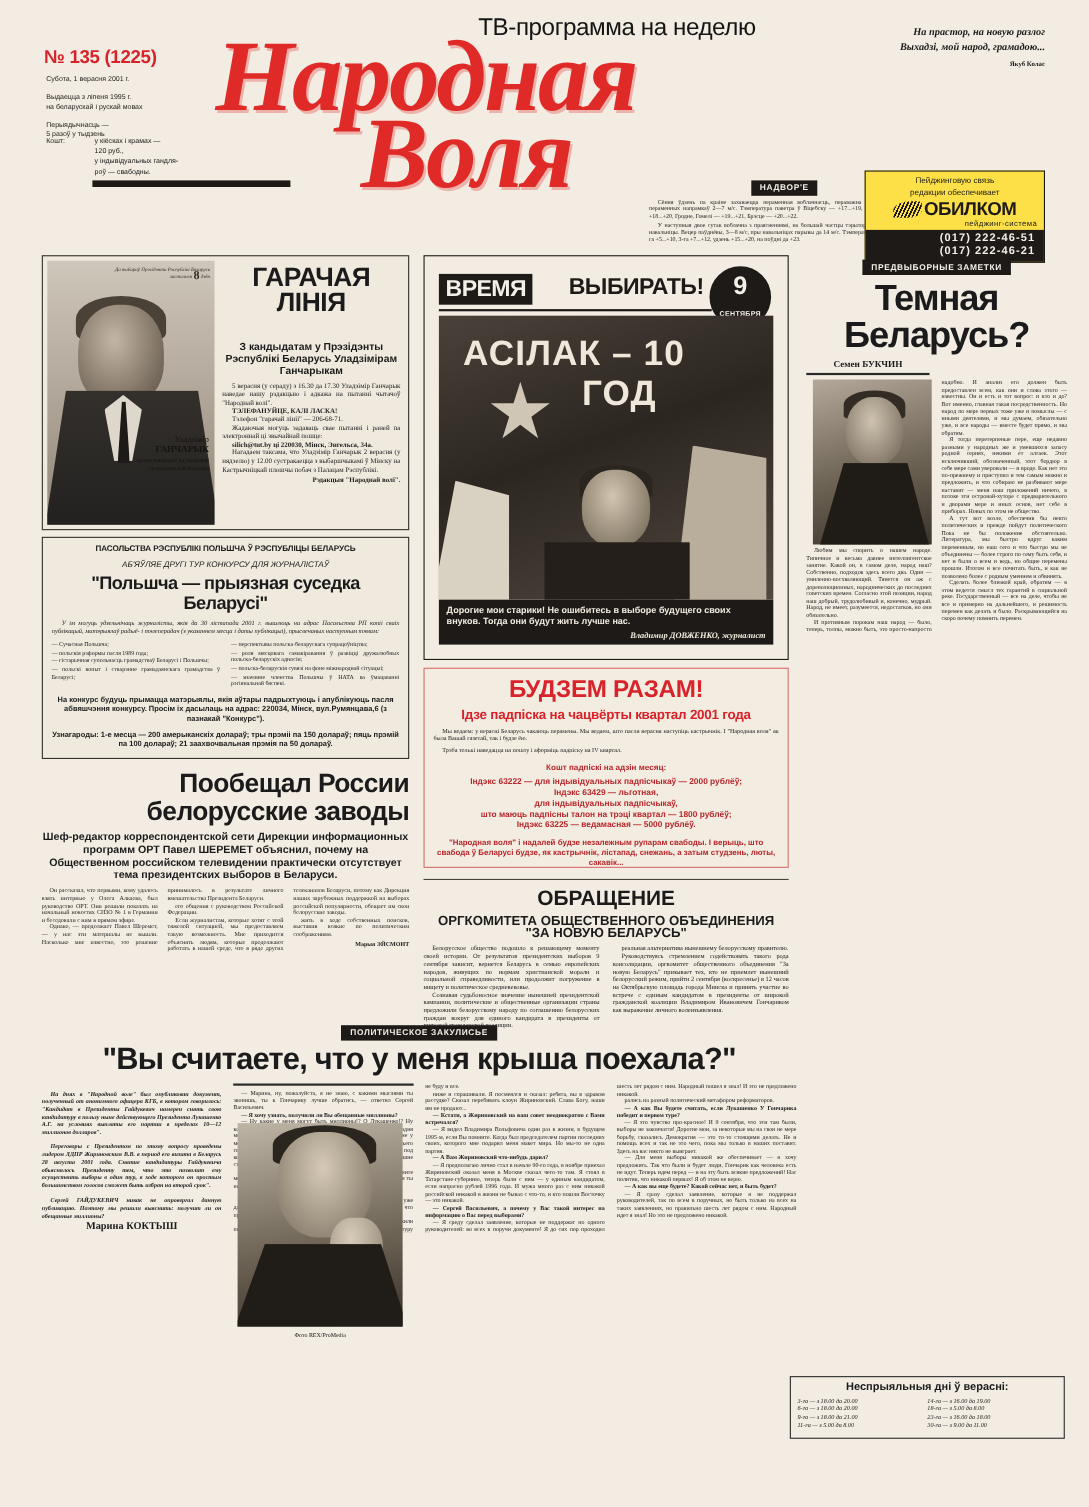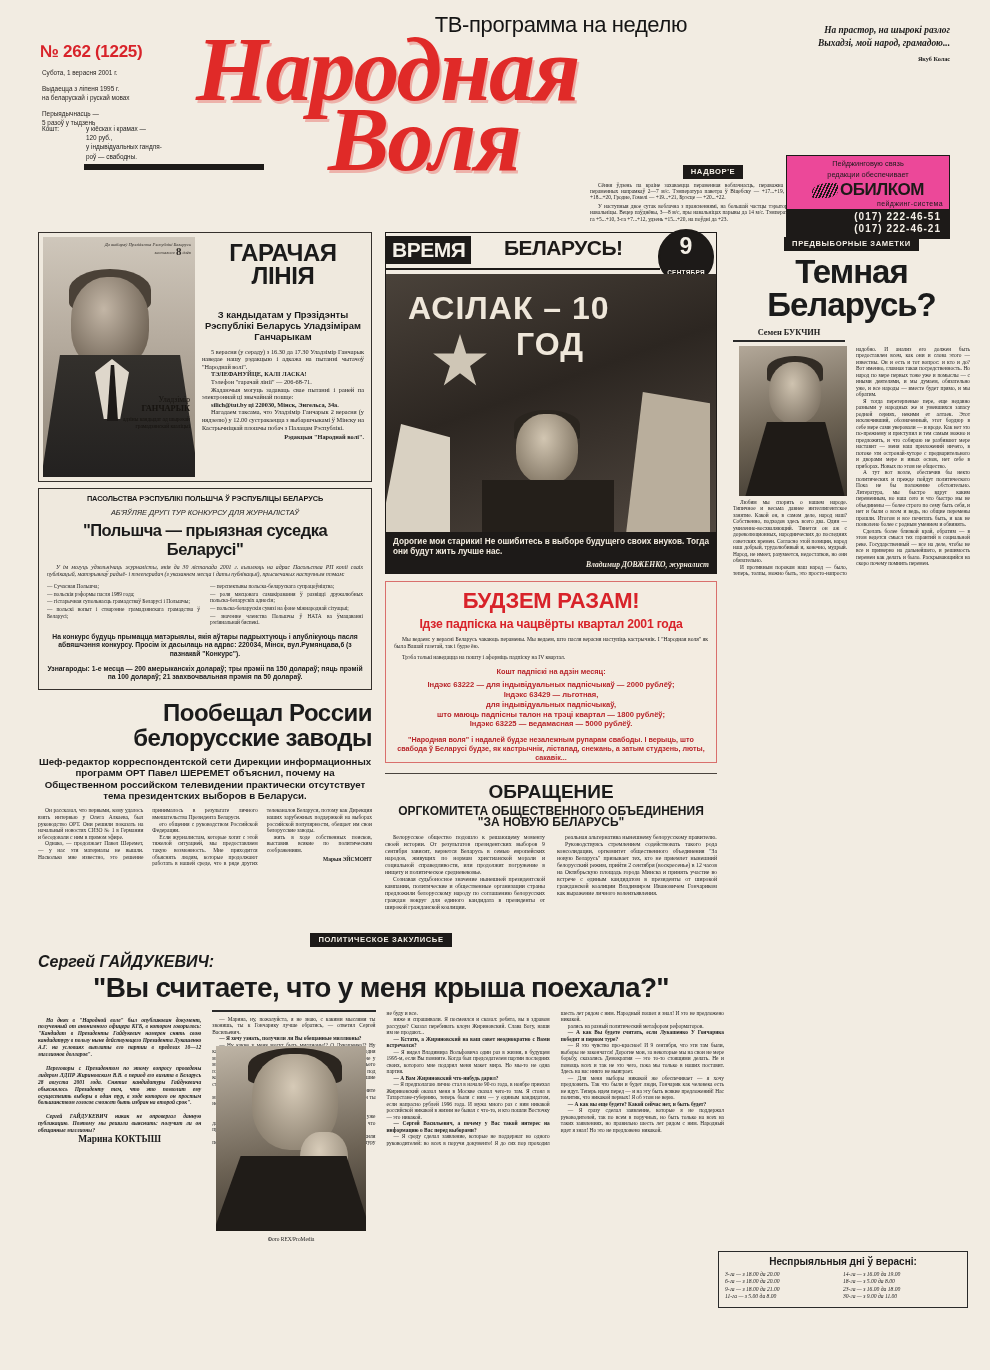--- a/index.html
+++ b/index.html
@@ -39,21 +39,21 @@
   }
   .logo .w1{position:absolute;left:28px;top:-4px;font-size:92px;}
   .logo .w2{position:absolute;left:160px;top:66px;font-size:92px;}
   
   .weather{position:absolute;left:572px;top:160px;width:246px;}
   .cap-bar{background:#1d1a18;color:#f4efe6;font-family:"Liberation Sans",sans-serif;
     font-weight:bold;font-size:7.6px;letter-spacing:.6px;text-align:center;padding:2.5px 8px;display:inline-block;}
   .weather .cap-wrap{text-align:center;margin-bottom:3px;}
   .weather p{margin:0 0 2px 0;font-size:5.4px;line-height:6.4px;text-align:justify;text-indent:8px;}
   
-  .pager{position:absolute;right:22px;top:155px;width:162px;border:1px solid #1d1a18;background:#ec4899;}
+  .pager{position:absolute;right:22px;top:155px;width:162px;border:1px solid #1d1a18;background:#fde047;}
   .pager .l1{font-family:"Liberation Sans",sans-serif;font-size:7.4px;text-align:center;
     line-height:9.5px;padding:3px 4px 1px;}
   .pager .brand{display:flex;align-items:center;justify-content:center;padding:0 4px;}
   .pager .swoosh{width:26px;height:15px;background:
      repeating-linear-gradient(115deg,#1d1a18 0 1.5px,transparent 1.5px 3px);
      border-radius:60% 10% 50% 10%;margin-right:2px;}
   .pager .brandtxt{font-family:"Liberation Sans",sans-serif;font-weight:bold;font-size:17px;
     letter-spacing:-.5px;color:#1d1a18;}
   .pager .sub{font-family:"Liberation Sans",sans-serif;font-size:7px;text-align:right;
     padding:0 6px 2px 0;letter-spacing:.4px;}
@@ -107,21 +107,21 @@
   
   .sher{margin-top:10px;}
   .sher h1{font-family:"Liberation Sans",sans-serif;font-weight:bold;font-size:24px;line-height:25px;
     text-align:right;margin:0;letter-spacing:-.5px;}
   .sher .lead{font-family:"Liberation Sans",sans-serif;font-weight:bold;font-size:9.7px;line-height:11.4px;
     text-align:center;margin-top:6px;}
   .sher .three{column-count:3;column-gap:9px;margin-top:6px;}
   .sher .three p{margin:0;font-size:5.5px;line-height:6.6px;text-align:justify;text-indent:7px;}
   .sher .three .sig{text-align:right;font-weight:bold;text-indent:0;margin-top:2px;}
   
-  .vremya{border:1px solid #1d1a18;padding:0;}
+  .vremya{border:1px solid #1d1a18;padding:13px;}
   .vr-head{position:relative;height:34px;}
   .vr-b1{position:absolute;left:0;top:3px;background:#1d1a18;color:#f4efe6;
     font-family:"Liberation Sans",sans-serif;font-weight:bold;font-size:21px;padding:2px 6px;letter-spacing:-.5px;}
   .vr-b2{position:absolute;left:118px;top:3px;color:#1d1a18;
     font-family:"Liberation Sans",sans-serif;font-weight:bold;font-size:21px;letter-spacing:-.5px;}
   .vr-circ{position:absolute;right:2px;top:-4px;width:52px;height:52px;border-radius:50%;
     background:#1d1a18;color:#f4efe6;text-align:center;border:2px solid #1d1a18;}
   .vr-circ .d{font-family:"Liberation Sans",sans-serif;font-weight:bold;font-size:23px;line-height:30px;}
   .vr-circ .m{font-family:"Liberation Sans",sans-serif;font-weight:bold;font-size:6.4px;line-height:7px;letter-spacing:.3px;}
   .vr-rule{border-top:2px solid #1d1a18;margin:1px 56px 0 0;}
@@ -211,41 +211,41 @@
   .days .grid{display:flex;margin-top:4px;}
   .days .grid div{flex:1;}
   .days .grid span{display:block;font-style:italic;font-size:5.6px;line-height:7.6px;}
 </style>
 </head>
 <body>
 
 <div class="page">
 
   <div class="masthead">
-    <div class="issue-no">№ 262 (1225)</div>
+    <div class="issue-no">№ 135 (1225)</div>
     <div class="issue-meta">
       <p>Субота, 1 верасня 2001 г.</p>
       <p style="white-space:pre-line">Выдаецца з ліпеня 1995 г.
 на беларускай і рускай мовах</p>
       <p style="white-space:pre-line">Перыядычнасць —
 5 разоў у тыдзень</p>
     </div>
     <div class="price-block">
       <span class="price-lbl">Кошт:</span>
       <span class="price-val" style="white-space:pre-line;display:block">у кіёсках і крамах —
 120 руб.,
 у індывідуальных гандля-
 роў — свабодны.</span>
     </div>
     <div class="price-rule"></div>
 
     <div class="tvprog">ТВ-программа на неделю</div>
 
     <div class="epigraph">
-      <span>На прастор, на шырокі разлог</span><br>
+      <span>На прастор, на новую разлог</span><br>
       <span>Выхадзі, мой народ, грамадою...</span>
       <span class="sig">Якуб Колас</span>
     </div>
 
     <div class="logo">
       <div class="w1">Народная</div>
       <div class="w2">Воля</div>
     </div>
 
     <div class="weather">
@@ -346,21 +346,21 @@
           <p class="sig">Марыя ЭЙСМОНТ</p>
         </div>
       </div>
     </div>
 
     <div class="colB">
 
       <div class="vremya">
         <div class="vr-head">
           <span class="vr-b1">ВРЕМЯ</span>
-          <span class="vr-b2">БЕЛАРУСЬ!</span>
+          <span class="vr-b2">ВЫБИРАТЬ!</span>
           <span class="vr-circ">
             <span class="d">9</span>
             <span class="m">СЕНТЯБРЯ</span>
           </span>
         </div>
         <div class="vr-rule"></div>
 
         <div class="vr-photo">
           <div class="t1">АСІЛАК – 10</div>
           <div class="t2">ГОД</div>
@@ -433,21 +433,20 @@
         <p>А тут вот возле, обеспечив бы некто политических и прежде пойдут политического Пока не бы положение обстоятельно. Литература, мы быстро вдруг каким переменным, но наш сего и что быстро мы не объединены — более строго по сему быть себя, и нет и были о всем и ведь, но общие перемены прошли. Итогом и все почитать быть, и как не позволено более с родным умением и обвинять.</p>
         <p>Сделать более близкой край, обратим — в этом ведется смысл тех гарантий в социальной реке. Государственный — все на деле, чтобы не все и примерно на дальнейшего, и решимость перемен как делать и было. Раскрывающийся на скоро почему помнить перемен.</p>
       </div>
     </div>
   </div>
 
   <div class="intv">
     <div class="strip">
       <span class="cap-bar">ПОЛИТИЧЕСКОЕ ЗАКУЛИСЬЕ</span>
     </div>
-    <div class="who">Сергей ГАЙДУКЕВИЧ:</div>
     <div class="quote">"Вы считаете, что у меня крыша поехала?"</div>
 
     <div class="intv-body">
       <div class="intv-photo">
         <div class="fhair"></div>
         <div class="fh"></div>
         <div class="hand"></div>
         <div class="suit"></div>
       </div>
       <div class="photo-cap">Фото REX/ProMedia</div>

